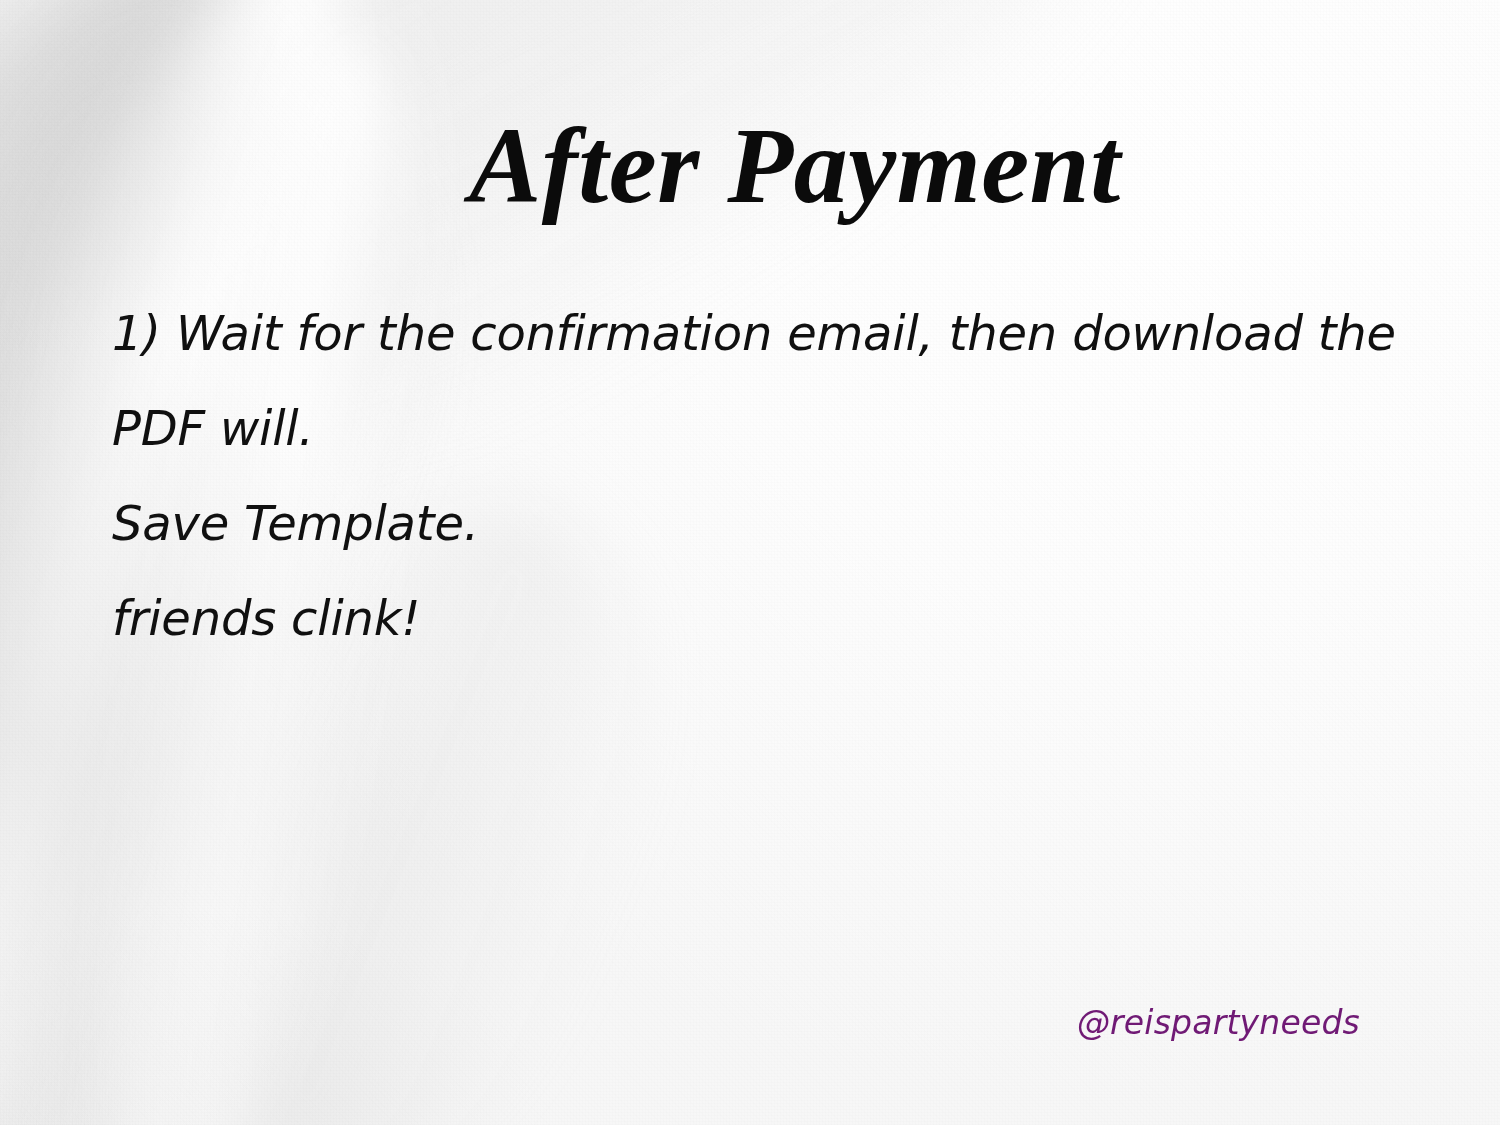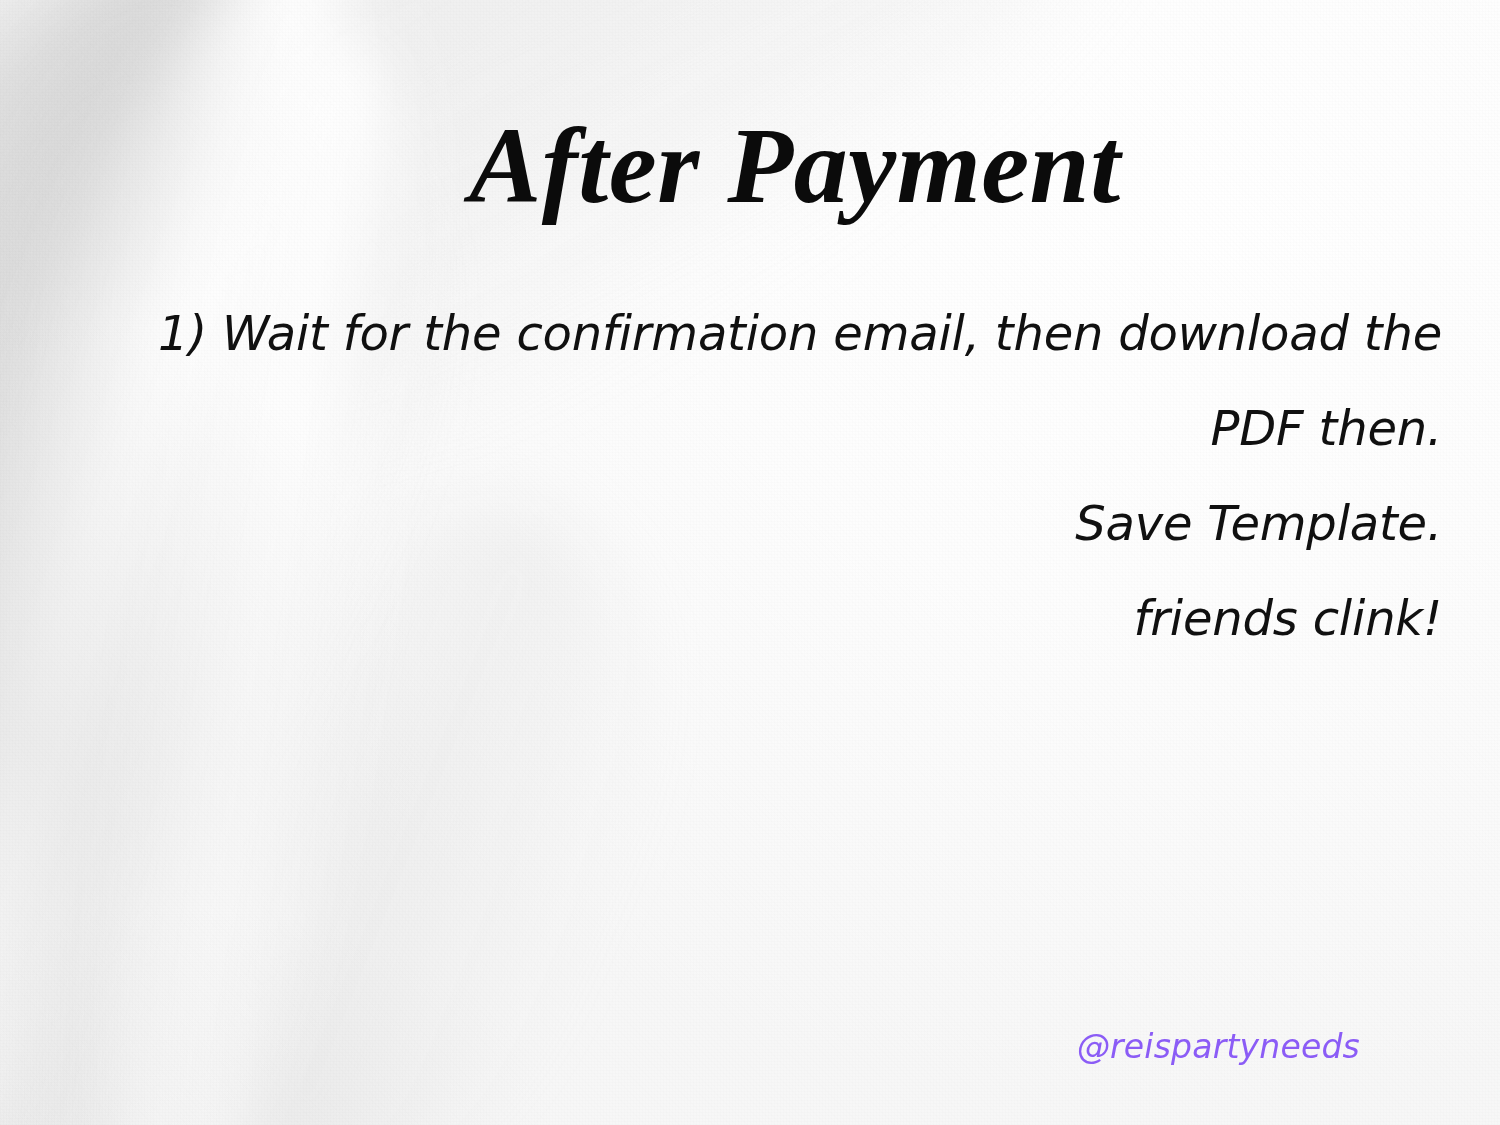--- a/index.html
+++ b/index.html
@@ -190,36 +190,34 @@
 
   .body-line {
     font-family: "DejaVu Sans", "Liberation Sans", sans-serif;
     font-style: italic;
     font-weight: 400;
     font-size: 48px;
     line-height: 95px;
     letter-spacing: -0.2px;
     color: #101010;
     white-space: nowrap;
-    text-align: right;
   }
 
   .watermark {
     position: absolute;
     top: 1003px;
     left: 0;
     width: 1360px;
     text-align: right;
     font-family: "DejaVu Sans", "Liberation Sans", sans-serif;
     font-style: italic;
     font-weight: 400;
     font-size: 33px;
     letter-spacing: 0.2px;
-    color: #8b5cf6;
-    margin-top: 24px;
+    color: #701a75;
   }
 </style>
 </head>
 <body>
 
 <div id="canvas">
 
   <div class="bg-base"></div>
 
   <div class="fold fold-e"></div>
@@ -237,21 +235,21 @@
 
   <div class="vignette"></div>
   <div class="grain"></div>
 
   <div class="content">
 
     <div class="title">After Payment</div>
 
     <div class="body-list">
       <div class="body-line">1) Wait for the confirmation email, then download the</div>
-      <div class="body-line">PDF then.</div>
+      <div class="body-line">PDF will.</div>
       <div class="body-line">Save Template.</div>
       <div class="body-line">friends clink!</div>
     </div>
 
     <div class="watermark">@reispartyneeds</div>
 
   </div>
 </div>
 
 </body></html>

